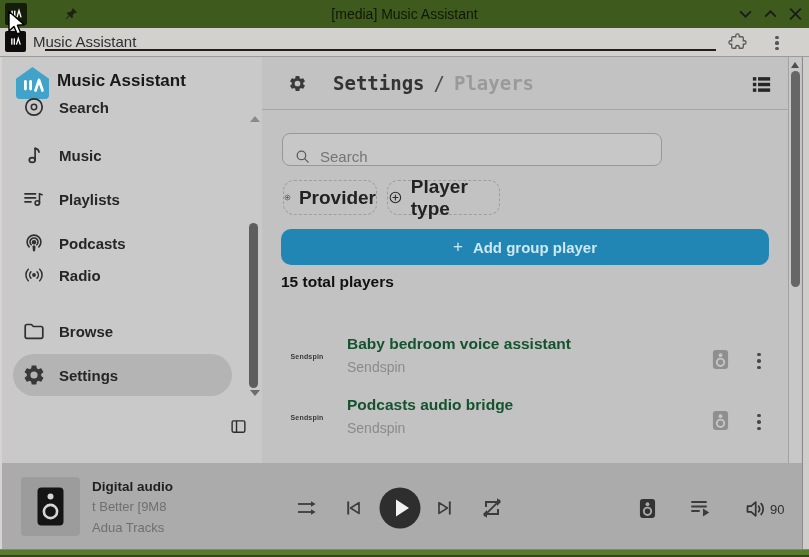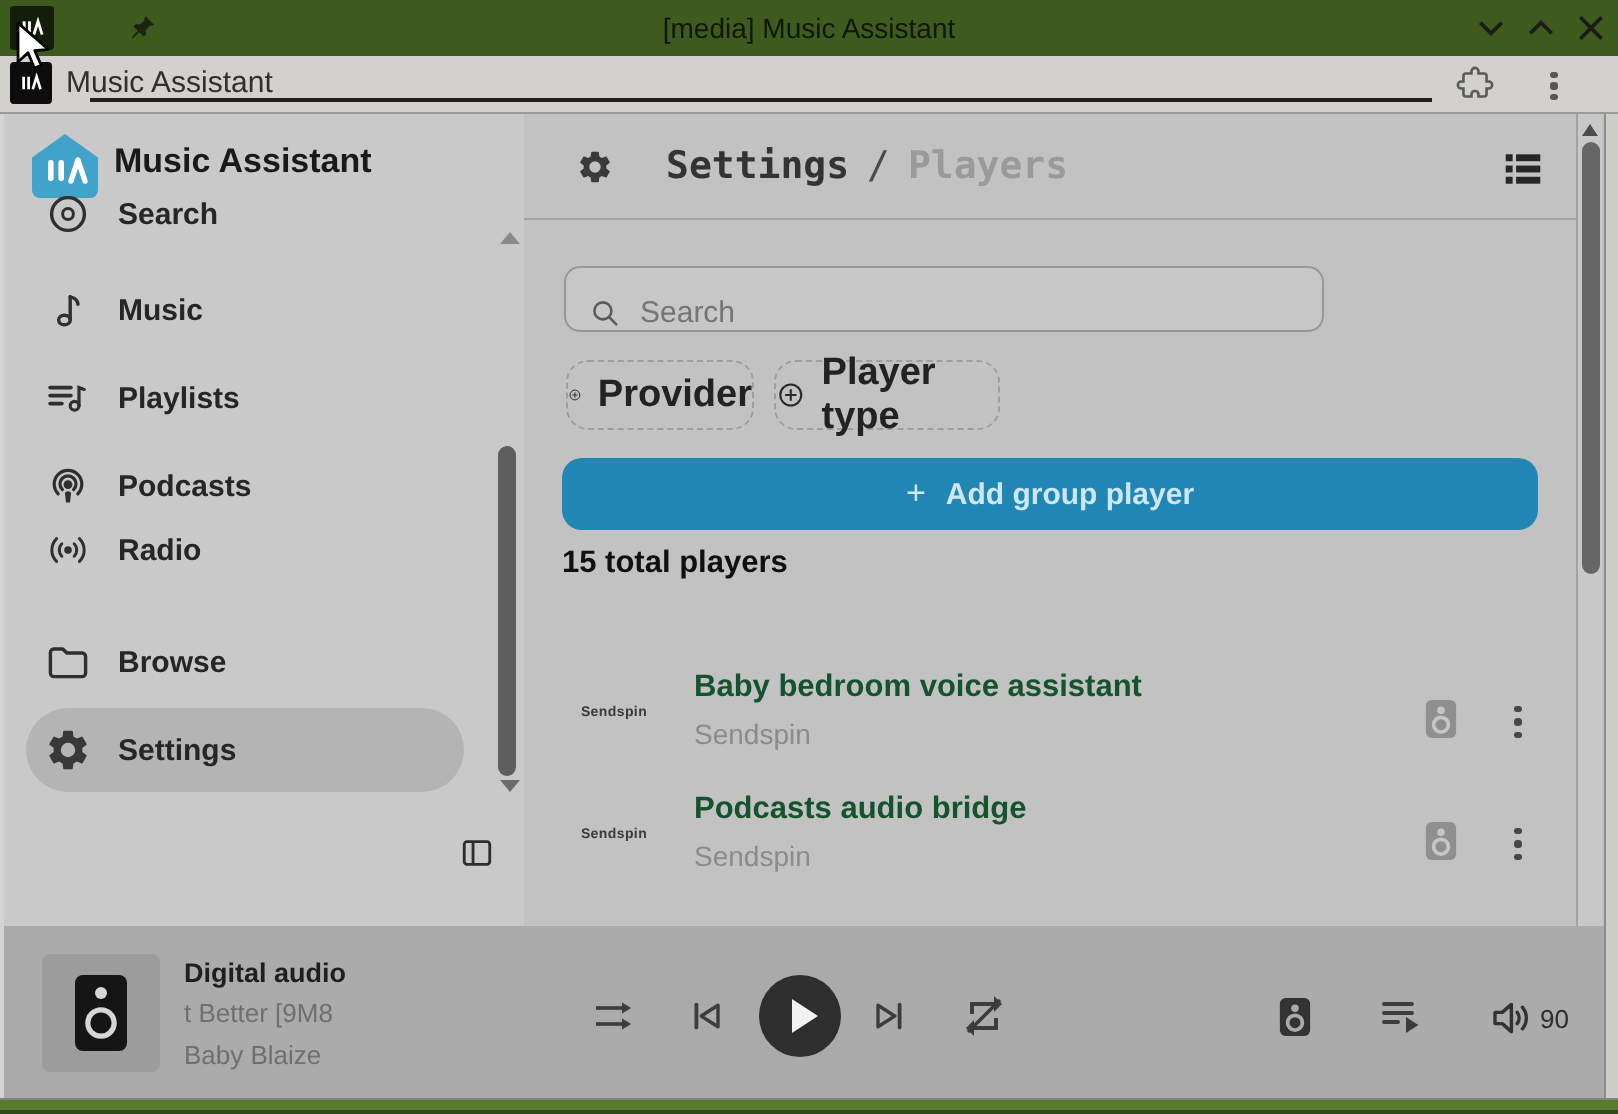--- a/index.html
+++ b/index.html
@@ -318,21 +318,21 @@
   <div class="playerbar">
     <div class="pb-art">
       <svg width="27" height="39" viewBox="0 0 27 39">
         <rect x="0.5" y="0.5" width="26" height="38" rx="4" fill="#151515"></rect>
         <circle cx="13.5" cy="9.5" r="3" fill="#d6d6d6"></circle>
         <circle cx="13.5" cy="24.5" r="6.6" fill="none" stroke="#d6d6d6" stroke-width="2.6"></circle>
       </svg>
     </div>
     <div class="pb-title">Digital audio</div>
     <div class="pb-sub">t Better [9M8</div>
-    <div class="pb-artist">Baby Blaize</div>
+    <div class="pb-artist">Adua Tracks</div>
 
     <svg class="pb-icon pb-shuffle" width="25" height="24" viewBox="0 0 25 24">
       <path d="M4 8h13" fill="none" stroke="#3c3c3c" stroke-width="1.8"></path>
       <path d="M17 5.3 21.6 8 17 10.7z" fill="#3c3c3c"></path>
       <path d="M4 16h13" fill="none" stroke="#3c3c3c" stroke-width="1.8"></path>
       <path d="M17 13.3 21.6 16 17 18.7z" fill="#3c3c3c"></path>
     </svg>
 
     <svg class="pb-icon pb-prev" width="24" height="24" viewBox="0 0 24 24">
       <path d="M7.2 6.3v11.4" stroke="#3c3c3c" stroke-width="1.9" stroke-linecap="round"></path>

